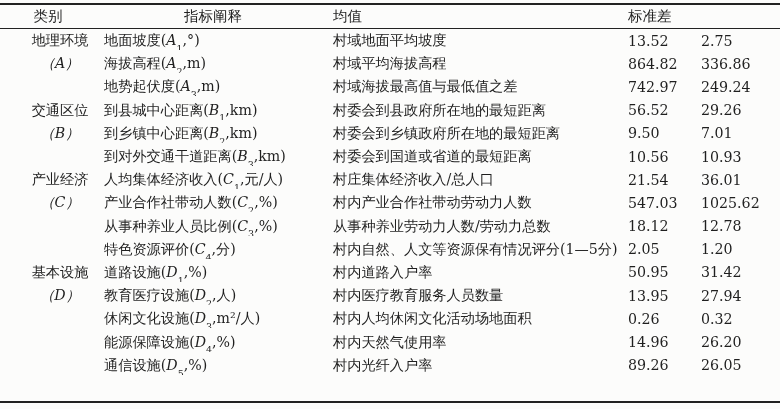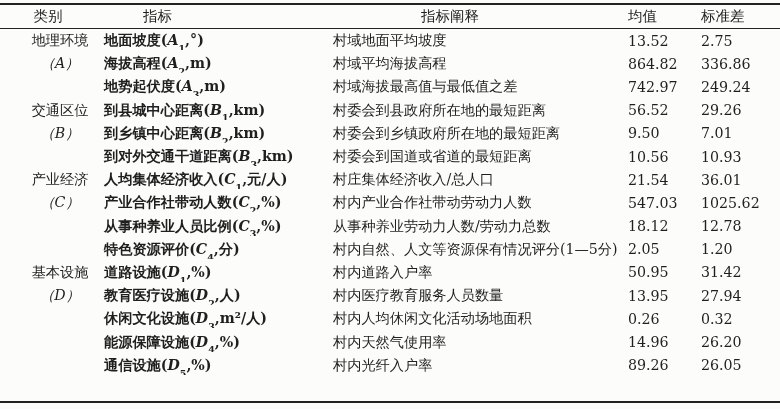--- a/index.html
+++ b/index.html
@@ -30,38 +30,37 @@
     border-bottom: 1.5px solid #222;
     font-size: 14.5px;
   }
   .th { white-space: nowrap; }
   .th-cat { text-align: center; }
   .th-ind { padding-left: 47px; }
   .th-exp { padding-left: 88px; }
   .row { height: 23.2px; font-size: 14.2px; }
   .td { white-space: nowrap; overflow: hidden; }
   .td-cat { text-align: center; margin-left: 24px; }
-  .td-ind { padding-left: 8px; font-weight: bold; }
+  .td-ind { padding-left: 8px; }
   .var { font-style: italic; font-family: "DejaVu Serif", "Liberation Serif", serif; }
   .code { font-style: italic; }
   sub.idx {
     font-size: 9.5px;
     position: relative;
     top: 3px;
     line-height: 0;
   }
 </style>
 </head>
 <body>
 
 <div class="page">
   <div class="tbl">
     <div class="grid-row thead">
       <div class="th th-cat">类别</div>
-      <div class="th th-ind">指标</div>
       <div class="th th-exp">指标阐释</div>
       <div class="th th-mean">均值</div>
       <div class="th th-std">标准差</div>
     </div>
     <div id="tbody">
         <div class="grid-row row">
           <div class="td td-cat">地理环境</div>
           <div class="td td-ind">地面坡度(<span class="var">A</span><sub class="idx">1</sub>,°)</div>
           <div class="td td-exp">村域地面平均坡度</div>
           <div class="td td-mean">13.52</div>

